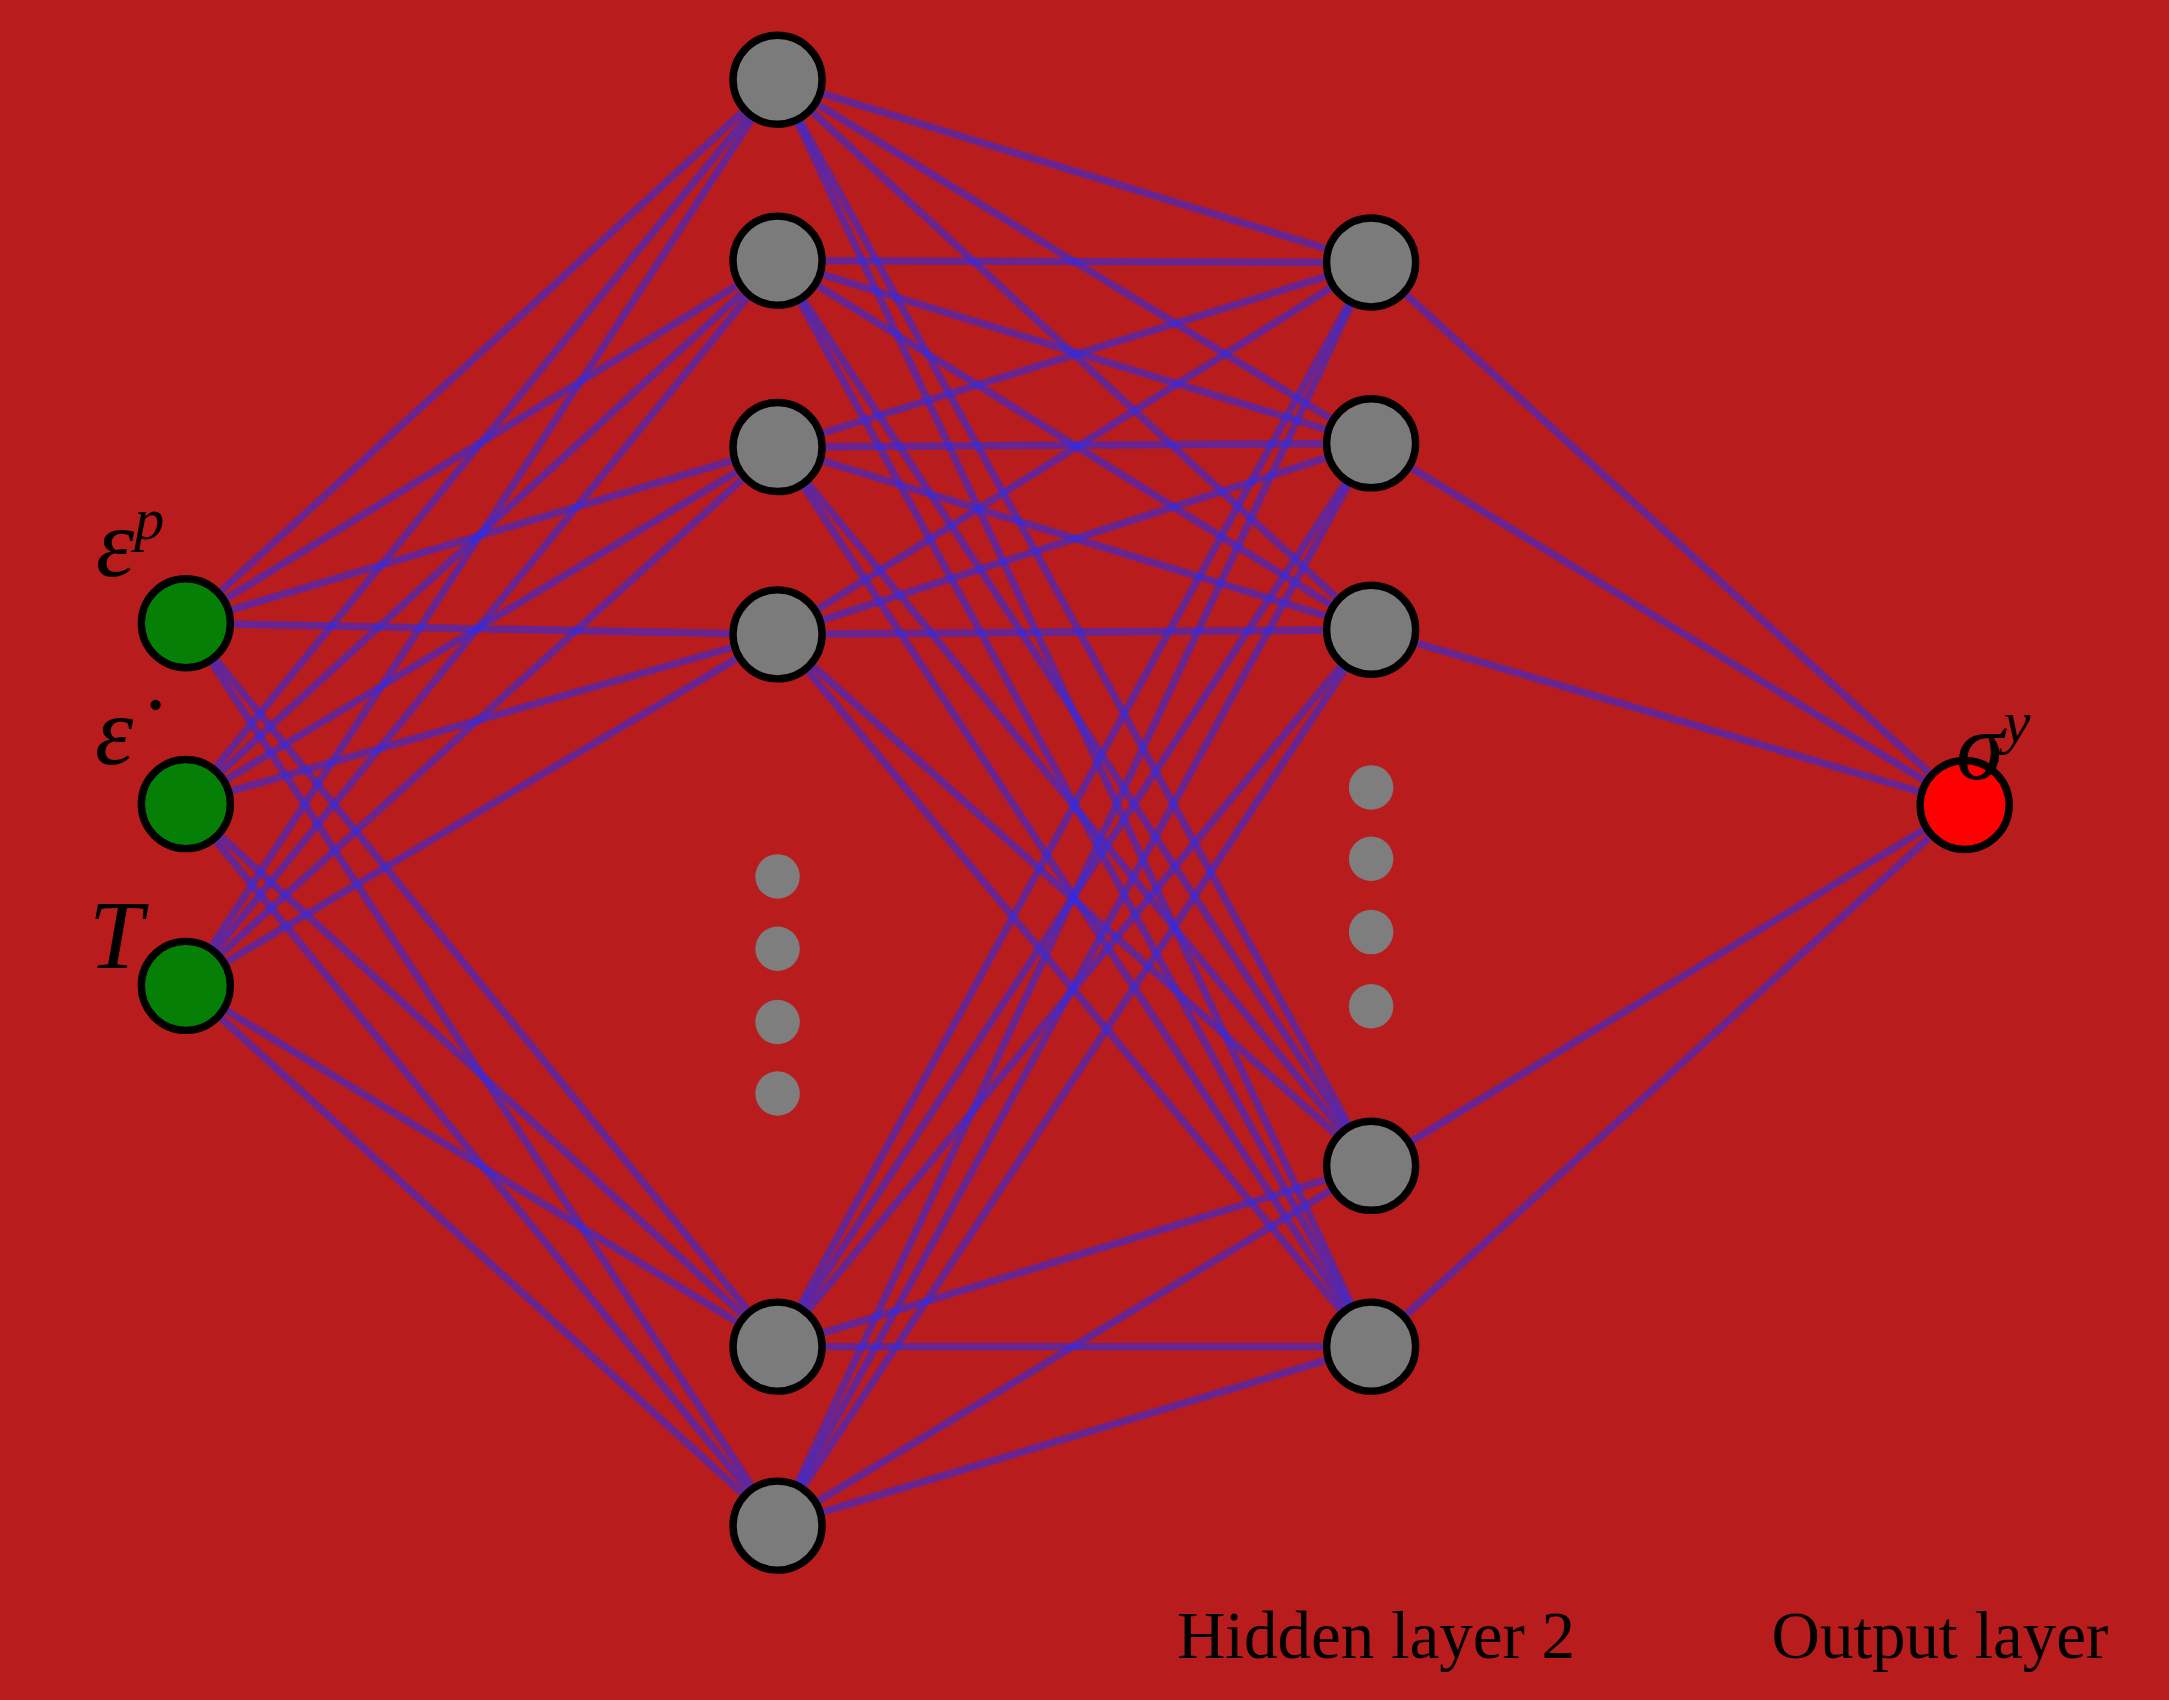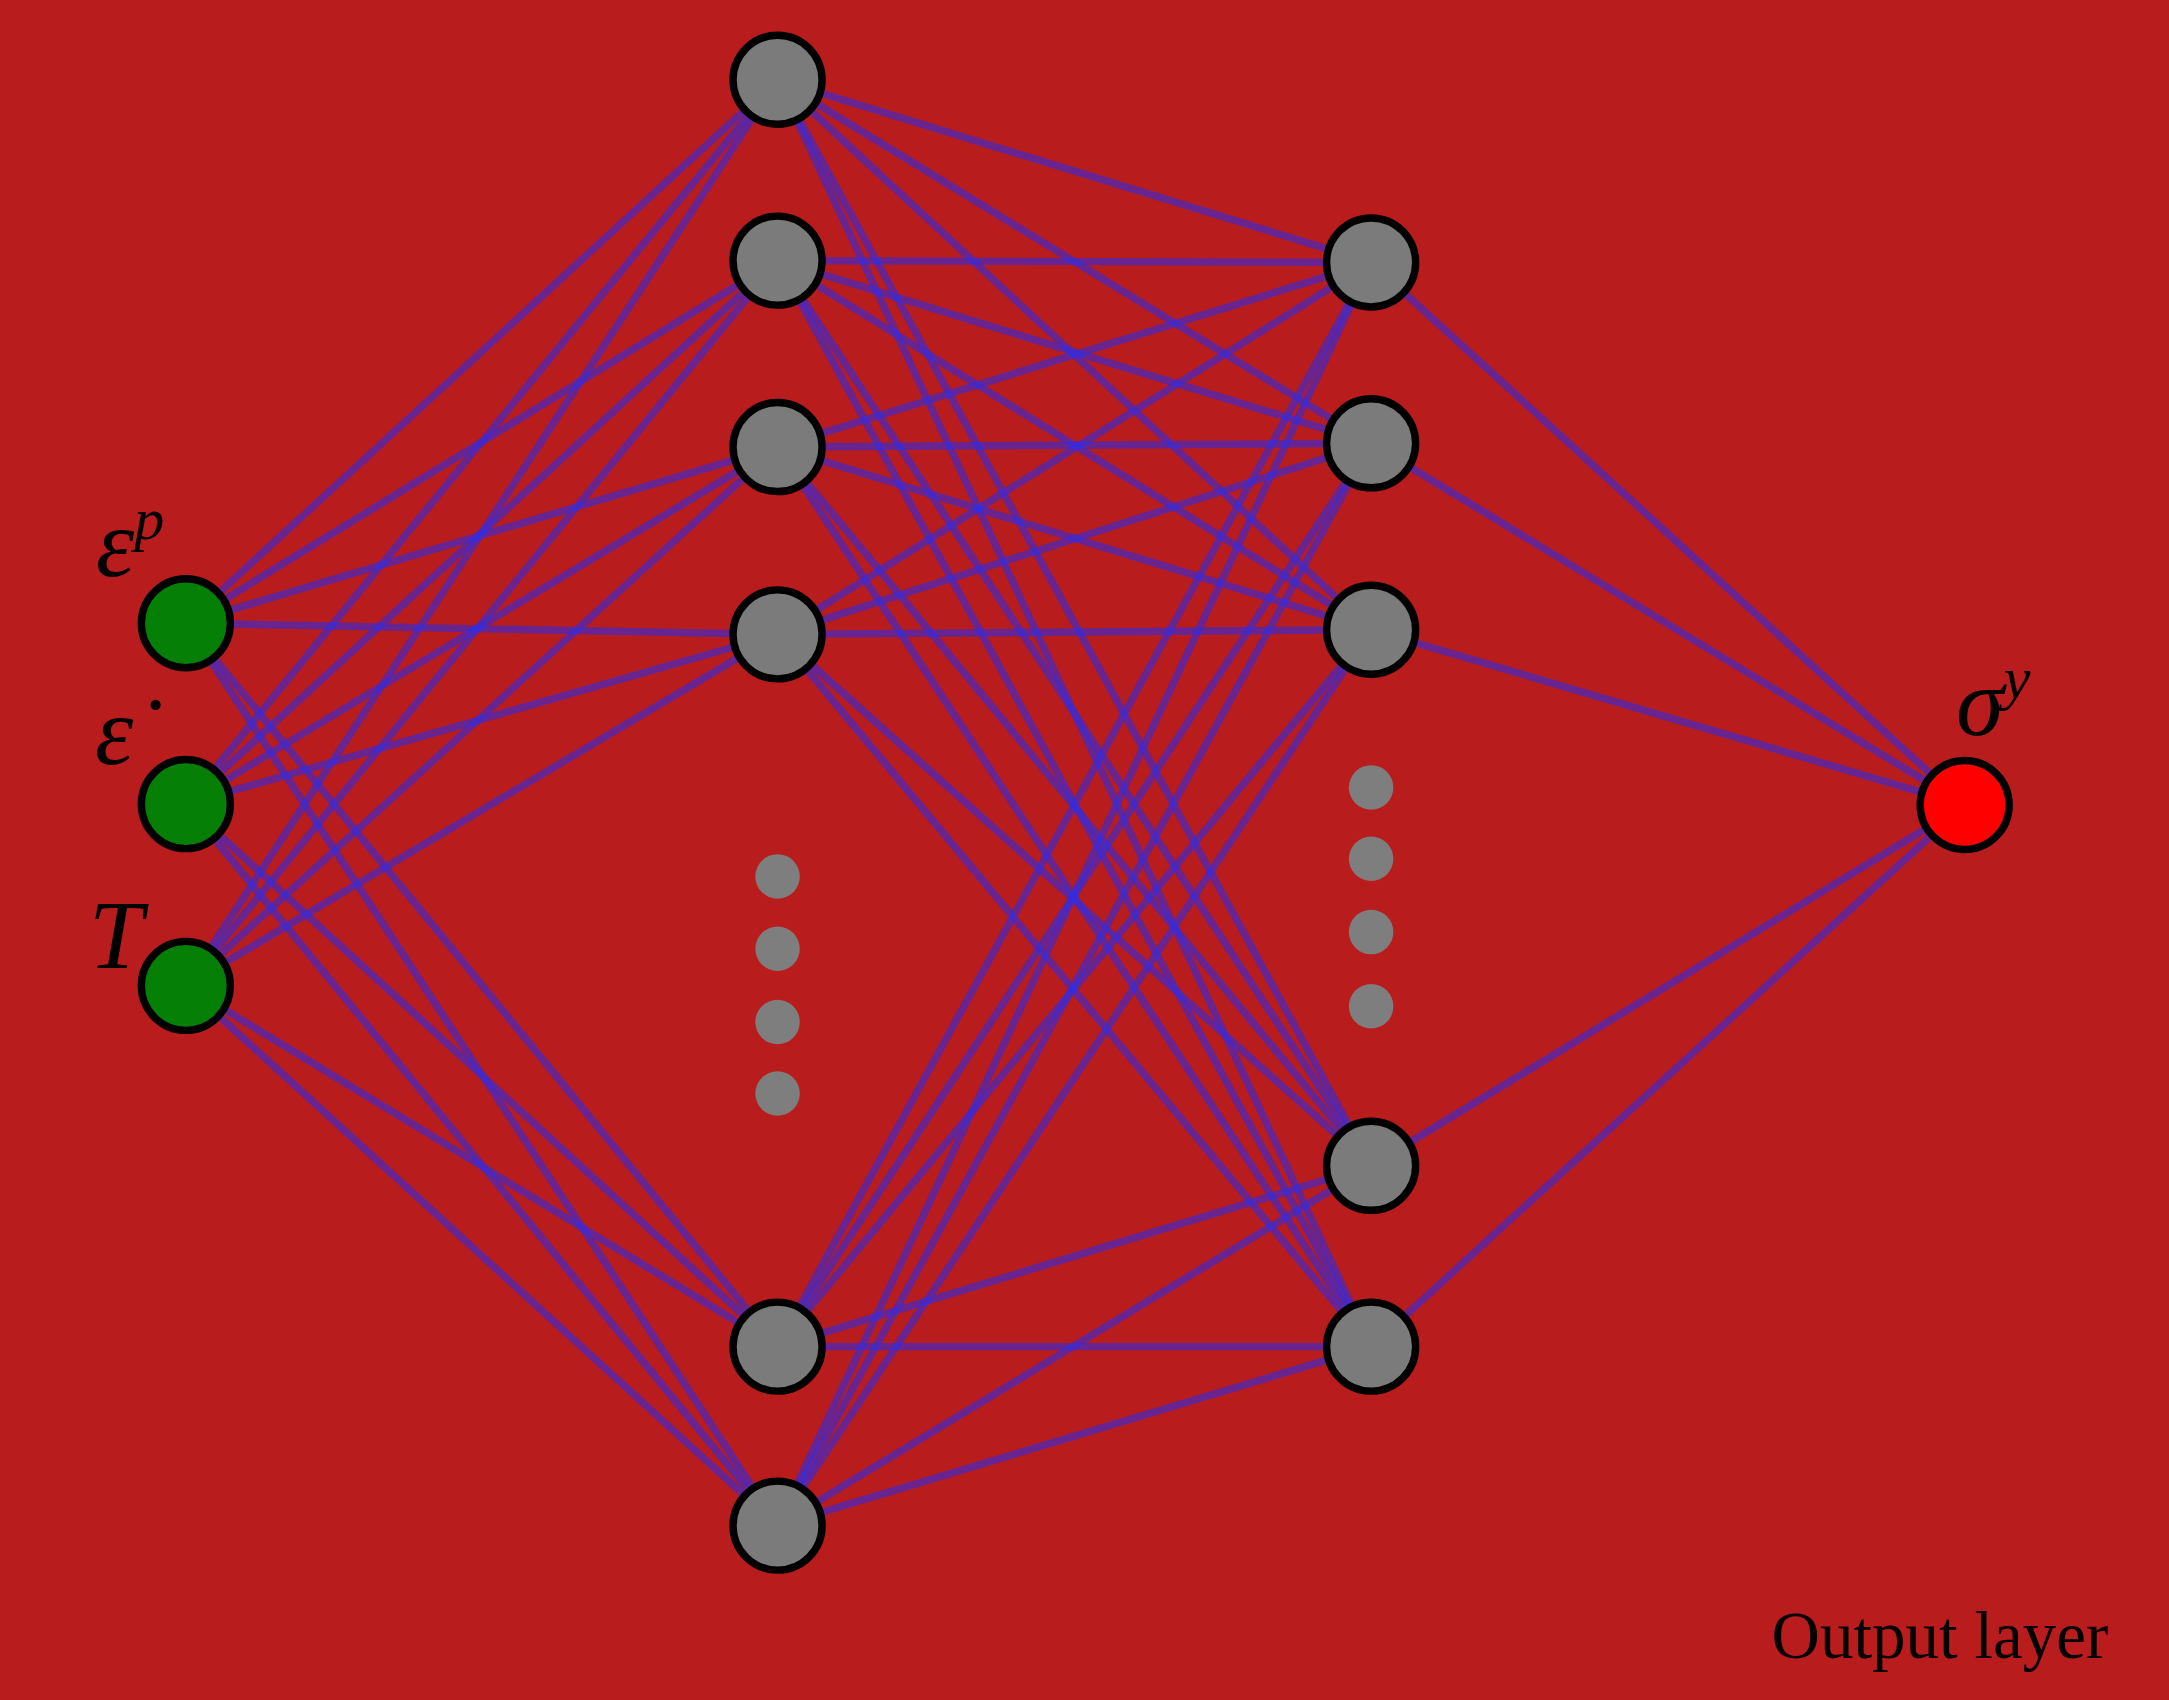--- a/index.html
+++ b/index.html
@@ -94,17 +94,18 @@
       <circle cx="1478" cy="1452" r="48" fill="#7b7b7b" stroke="#000000" stroke-width="8"></circle>
       <circle cx="2118" cy="868" r="48" fill="#fe0000" stroke="#000000" stroke-width="8"></circle>
     </svg>
 
   <div class="mlabel" style="left: 96px; top: 489px;"><span class="base">ε</span><span class="sup">p</span></div>
 
   <div class="mlabel" style="left: 95px; top: 677px;"><span class="base">ε̇</span><span class="sup"></span></div>
 
   <div class="mlabel" style="left: 89px; top: 881px;"><span class="base">T</span><span class="sup"></span></div>
 
-  <div class="mlabel" style="left: 1956px; top: 648px;"><span class="base">σ</span><span class="sup">y</span></div>
+  <div class="mlabel" style="left: 1956px; top: 692px;"><span class="base">σ</span><span class="sup">y</span></div>
 
+  <div class="caption" style="left: 1376px; top: 1636px;">Hidden layer 2</div>
   <div class="caption" style="left: 1940px; top: 1636px;">Output layer</div>
 </div>
 
 
 </body></html>

